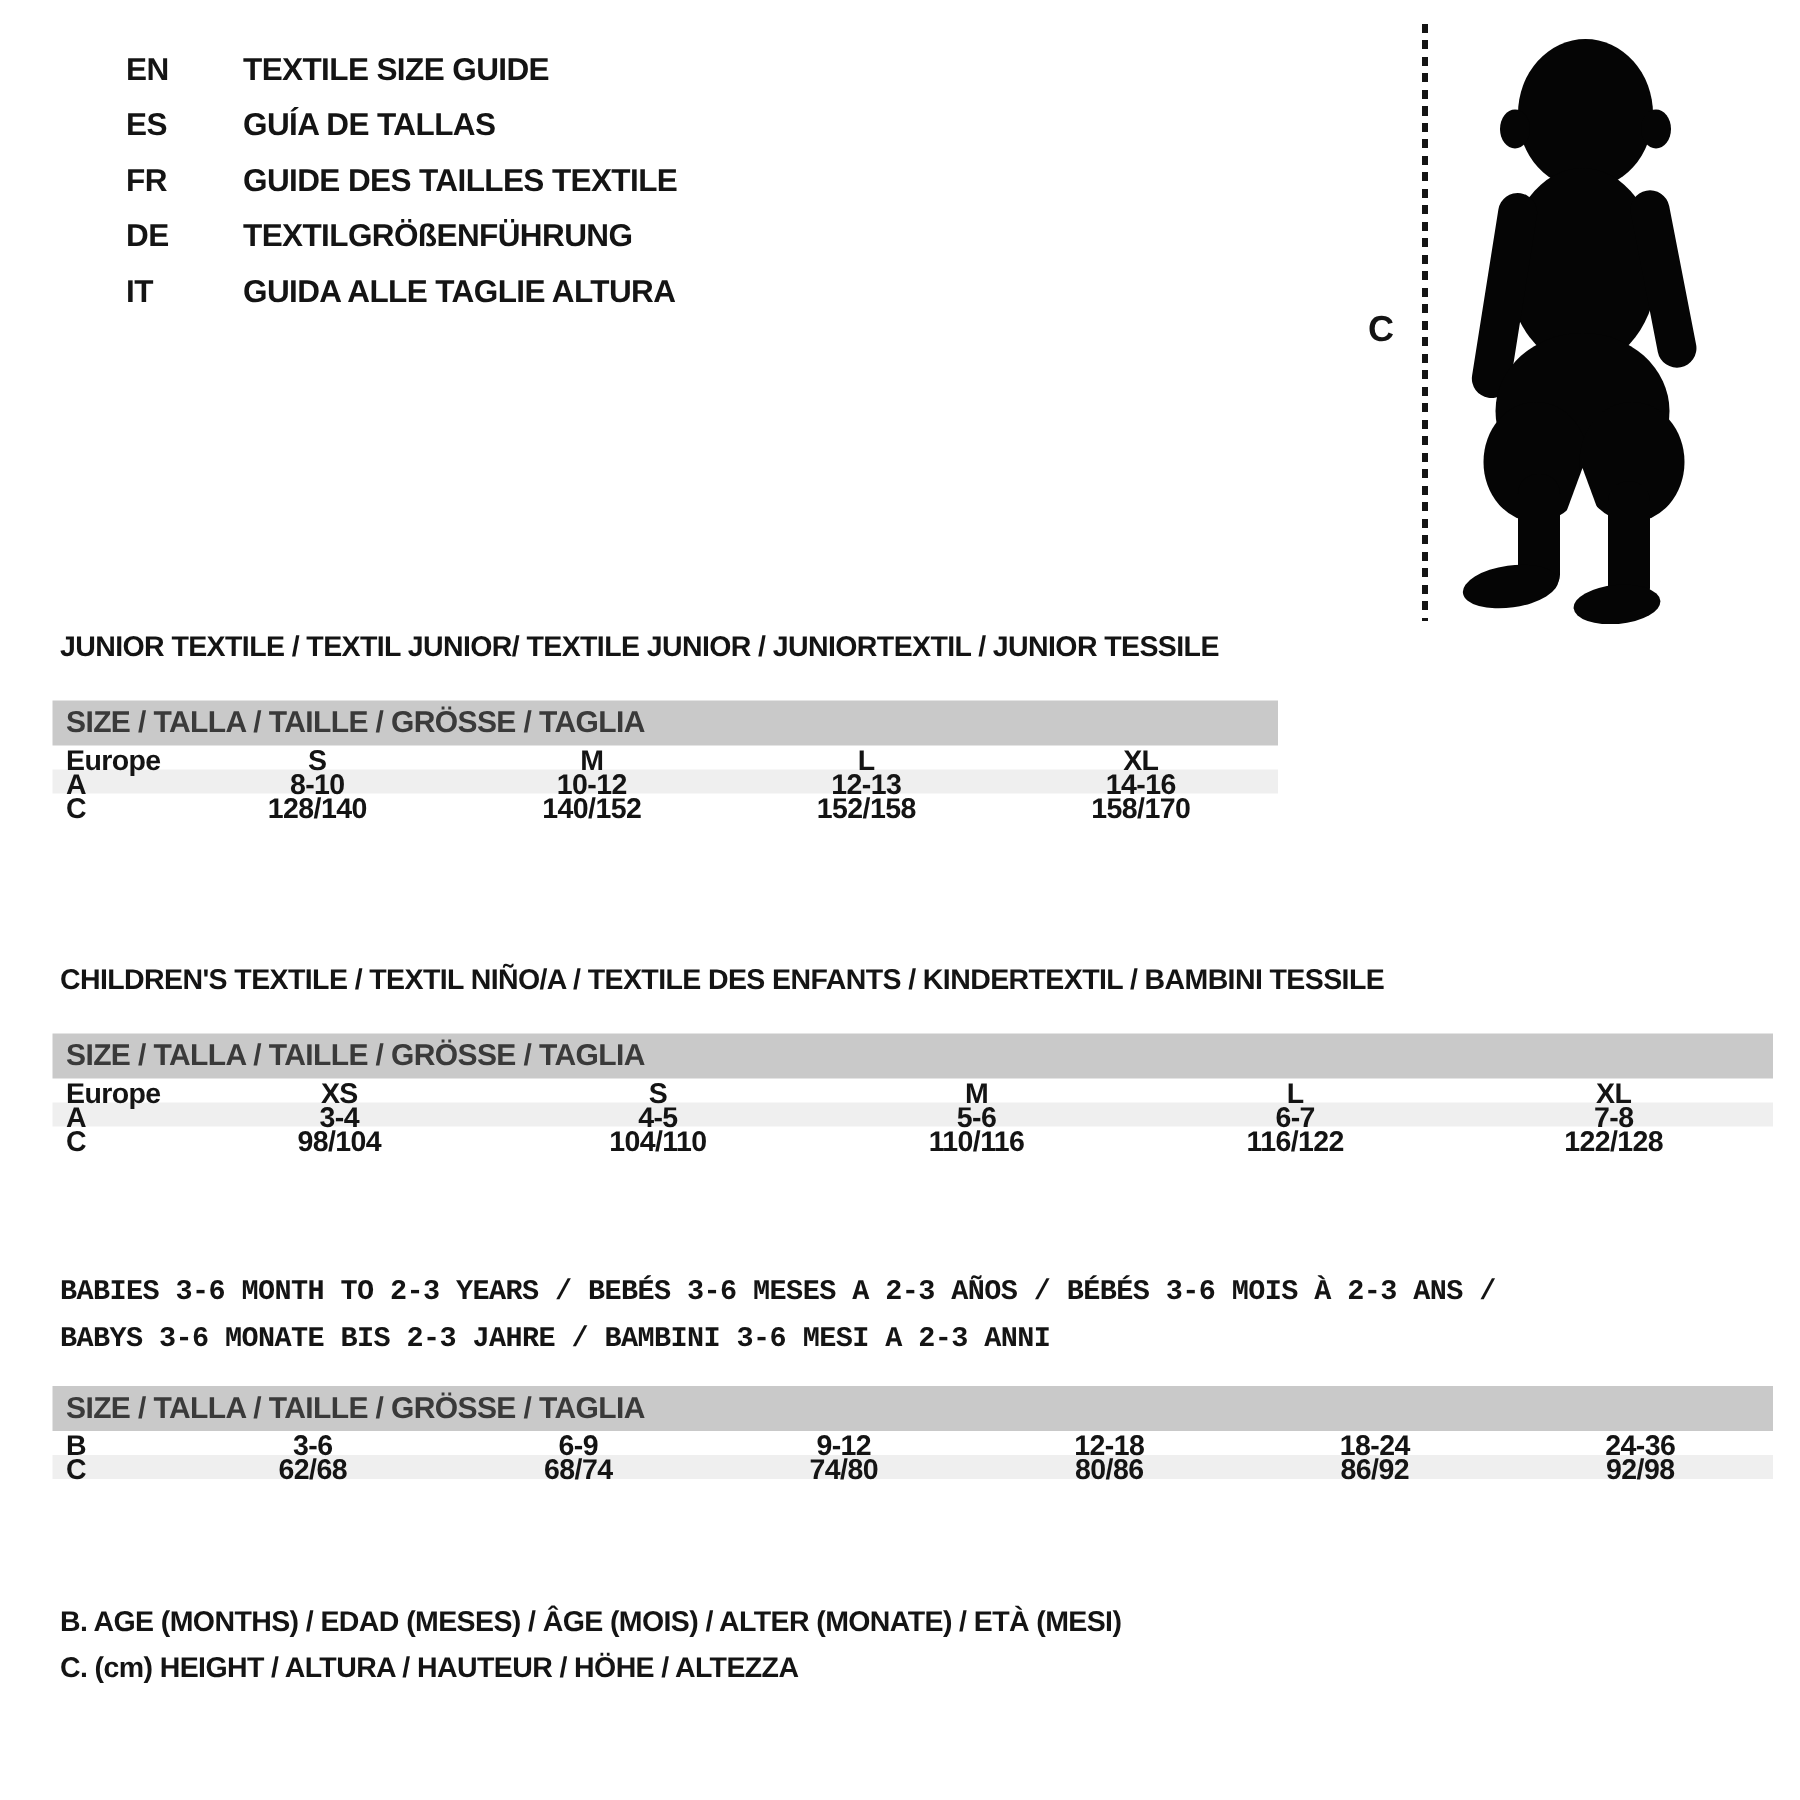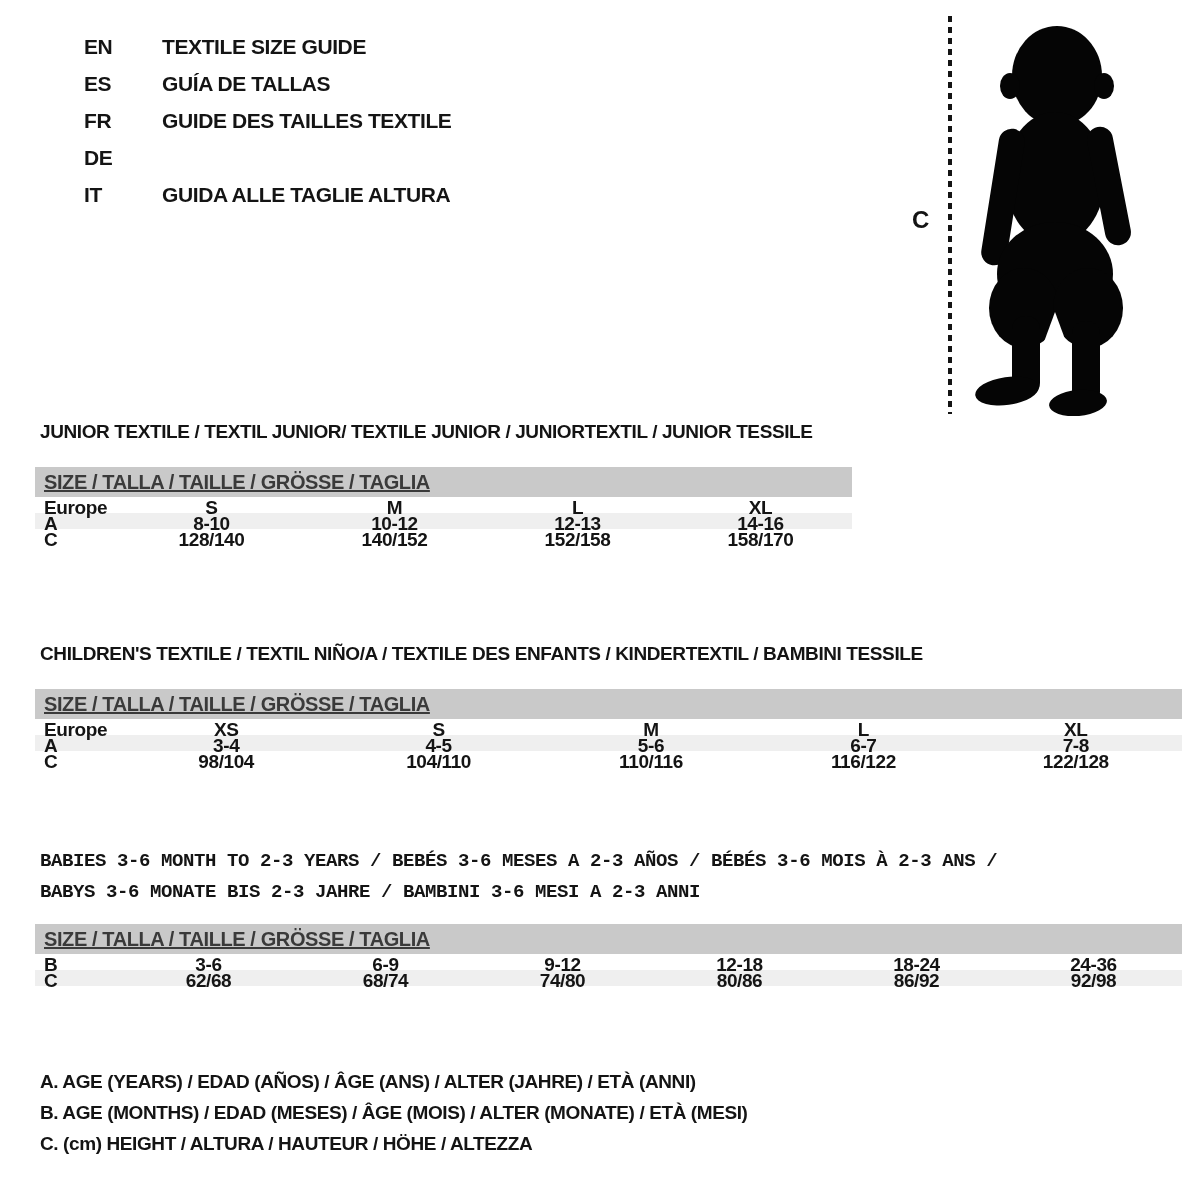--- a/index.html
+++ b/index.html
@@ -32,21 +32,21 @@
   
   .section{position:absolute;}
   .section-junior{left:35px;top:416px;width:817px;}
   .section-children{left:35px;top:638px;width:1147px;}
   .section-babies{left:35px;top:846px;width:1147px;}
   .sec-title{padding-left:5px;margin-bottom:20px;}
   .section-babies .sec-title{margin-bottom:16px;font-family:Liberation Mono, monospace;}
   .sec-title-line{font-size:19px;line-height:31px;white-space:nowrap;}
   .size-bar{
     height:30px;background:var(--bar);color:#3a3a3a;
-    display:flex;align-items:center;padding-left:9px;font-size:20px;text-decoration:underline;
+    display:flex;align-items:center;padding-left:9px;font-size:20px;
   }
   .row{display:grid;height:16px;align-items:center;font-size:19px;}
   .row.shaded{background:var(--shade);}
   .cell{white-space:nowrap;}
   .label-cell{padding-left:9px;text-align:left;}
   .value-cell{text-align:center;}
 
   
   .legend{position:absolute;left:40px;top:1066px;}
   .legend-line{font-size:19px;line-height:31px;white-space:nowrap;}
@@ -64,20 +64,21 @@
       <div class="lang-row">
         <span class="lang-code">ES</span>
         <span class="lang-label">GUÍA DE TALLAS</span>
       </div>
       <div class="lang-row">
         <span class="lang-code">FR</span>
         <span class="lang-label">GUIDE DES TAILLES TEXTILE</span>
       </div>
       <div class="lang-row">
         <span class="lang-code">DE</span>
+        <span class="lang-label">TEXTILGRÖßENFÜHRUNG</span>
       </div>
       <div class="lang-row">
         <span class="lang-code">IT</span>
         <span class="lang-label">GUIDA ALLE TAGLIE ALTURA</span>
       </div>
     </div>
 
   <div class="figure">
     <span class="measure-label">C</span>
     <div class="dotted-line"></div>
@@ -193,18 +194,17 @@
             <div class="cell value-cell">74/80</div>
             <div class="cell value-cell">80/86</div>
             <div class="cell value-cell">86/92</div>
             <div class="cell value-cell">92/98</div>
           </div>
         </div>
       </section>
     </div>
 
   <div class="legend">
-      <div class="legend-line">A. AGE (YEARS) / EDAD (AÑOS) / ÂGE (ANS) / ALTER (JAHRE) / ETÀ (ANNI)</div>
       <div class="legend-line">B. AGE (MONTHS) / EDAD (MESES) / ÂGE (MOIS) / ALTER (MONATE) / ETÀ (MESI)</div>
       <div class="legend-line">C. (cm) HEIGHT / ALTURA / HAUTEUR / HÖHE / ALTEZZA</div>
     </div>
 
 </div>
 
 </body></html>

